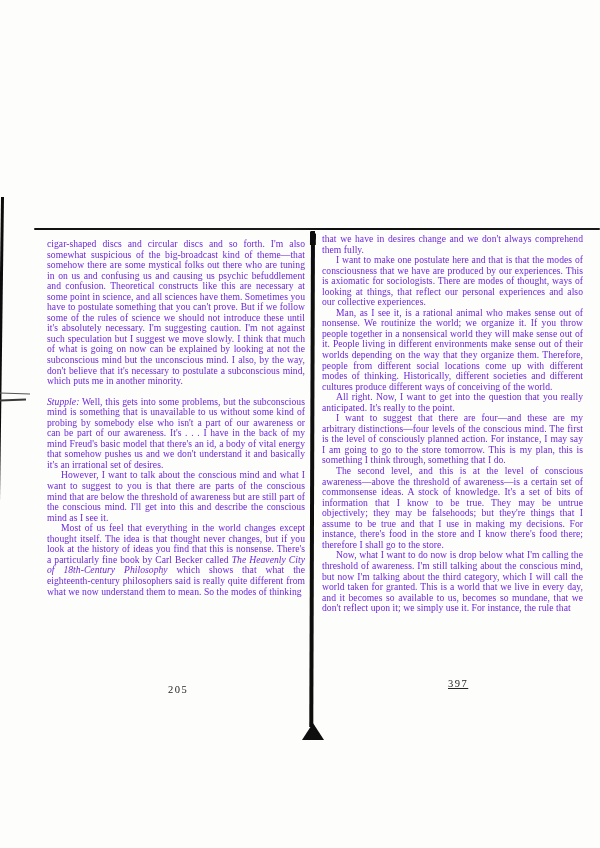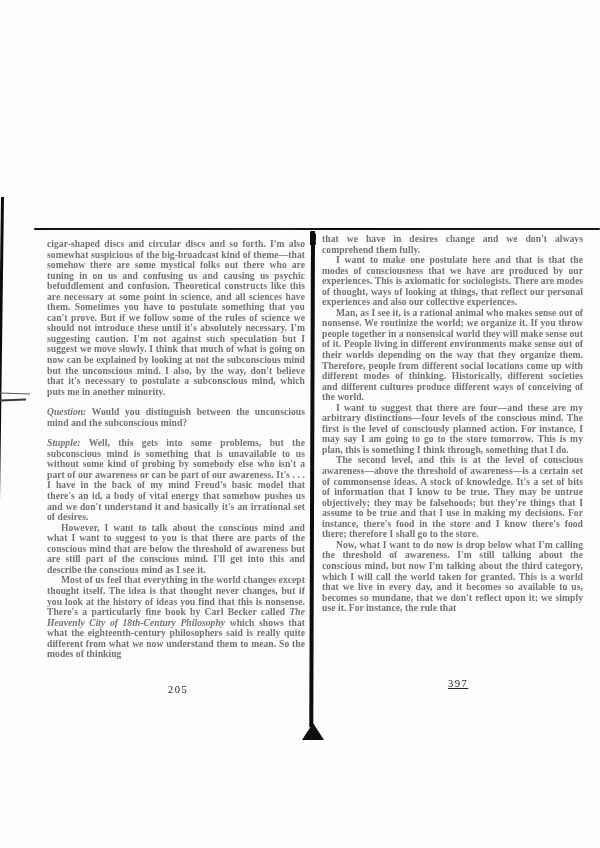--- a/index.html
+++ b/index.html
@@ -53,22 +53,21 @@
   .gutter-flare {
     position:absolute; left:302px; top:723px;
     width:0; height:0;
     border-left:11px solid transparent;
     border-right:11px solid transparent;
     border-bottom:17px solid #0e0e0e;
   }
   
   .page-col {
     position:absolute;
-    color:#737373;
-    font-weight:bold;
+    color:#6d28d9;
   }
   .page-col.left  { left:47px;  top:239px; width:258px; }
   .page-col.right { left:322px; top:234px; width:261px; }
   p.para {
     margin:0;
     font-size:9.6px;
     line-height:10.55px;
     text-align:justify;
     letter-spacing:0.05px;
   }
@@ -91,28 +90,28 @@
 
 <div class="top-rule"></div>
 <div class="left-edge-line"></div>
 <div class="left-scratch-1"></div>
 <div class="left-scratch-2"></div>
 <div class="gutter-line"></div>
 <div class="gutter-flare"></div>
 
 <div class="page-col left" id="left-page">
     <p class="para"><span>cigar-shaped discs and circular discs and so forth. I'm also somewhat suspicious of the big-broadcast kind of theme—that somehow there are some mystical folks out there who are tuning in on us and confusing us and causing us psychic befuddlement and confusion. Theoretical constructs like this are necessary at some point in science, and all sciences have them. Sometimes you have to postulate something that you can't prove. But if we follow some of the rules of science we should not introduce these until it's absolutely necessary. I'm suggesting caution. I'm not against such speculation but I suggest we move slowly. I think that much of what is going on now can be explained by looking at not the subconscious mind but the unconscious mind. I also, by the way, don't believe that it's necessary to postulate a subconscious mind, which puts me in another minority.</span></p>
-    <p class="para gap"><i>Question:</i><span> Would you distinguish between the unconscious mind and the subconscious mind?</span></p>
     <p class="para gap"><i>Stupple:</i><span> Well, this gets into some problems, but the subconscious mind is something that is unavailable to us without some kind of probing by somebody else who isn't a part of our awareness or can be part of our awareness. It's . . . I have in the back of my mind Freud's basic model that there's an id, a body of vital energy that somehow pushes us and we don't understand it and basically it's an irrational set of desires.</span></p>
     <p class="para indent"><span>However, I want to talk about the conscious mind and what I want to suggest to you is that there are parts of the conscious mind that are below the threshold of awareness but are still part of the conscious mind. I'll get into this and describe the conscious mind as I see it.</span></p>
     <p class="para indent"><span>Most of us feel that everything in the world changes except thought itself. The idea is that thought never changes, but if you look at the history of ideas you find that this is nonsense. There's a particularly fine book by Carl Becker called </span><i>The Heavenly City of 18th-Century Philosophy</i><span> which shows that what the eighteenth-century philosophers said is really quite different from what we now understand them to mean. So the modes of thinking</span></p>
   </div>
 <div class="page-col right" id="right-page">
     <p class="para"><span>that we have in desires change and we don't always comprehend them fully.</span></p>
     <p class="para indent"><span>I want to make one postulate here and that is that the modes of consciousness that we have are produced by our experiences. This is axiomatic for sociologists. There are modes of thought, ways of looking at things, that reflect our personal experiences and also our collective experiences.</span></p>
     <p class="para indent"><span>Man, as I see it, is a rational animal who makes sense out of nonsense. We routinize the world; we organize it. If you throw people together in a nonsensical world they will make sense out of it. People living in different environments make sense out of their worlds depending on the way that they organize them. Therefore, people from different social locations come up with different modes of thinking. Historically, different societies and different cultures produce different ways of conceiving of the world.</span></p>
+    <p class="para indent"><span>All right. Now, I want to get into the question that you really anticipated. It's really to the point.</span></p>
     <p class="para indent"><span>I want to suggest that there are four—and these are my arbitrary distinctions—four levels of the conscious mind. The first is the level of consciously planned action. For instance, I may say I am going to go to the store tomorrow. This is my plan, this is something I think through, something that I do.</span></p>
     <p class="para indent"><span>The second level, and this is at the level of conscious awareness—above the threshold of awareness—is a certain set of commonsense ideas. A stock of knowledge. It's a set of bits of information that I know to be true. They may be untrue objectively; they may be falsehoods; but they're things that I assume to be true and that I use in making my decisions. For instance, there's food in the store and I know there's food there; therefore I shall go to the store.</span></p>
     <p class="para indent"><span>Now, what I want to do now is drop below what I'm calling the threshold of awareness. I'm still talking about the conscious mind, but now I'm talking about the third category, which I will call the world taken for granted. This is a world that we live in every day, and it becomes so available to us, becomes so mundane, that we don't reflect upon it; we simply use it. For instance, the rule that</span></p>
   </div>
 
 <div class="pagenum left">205</div>
 <div class="pagenum right">397</div>
 
 </body></html>

